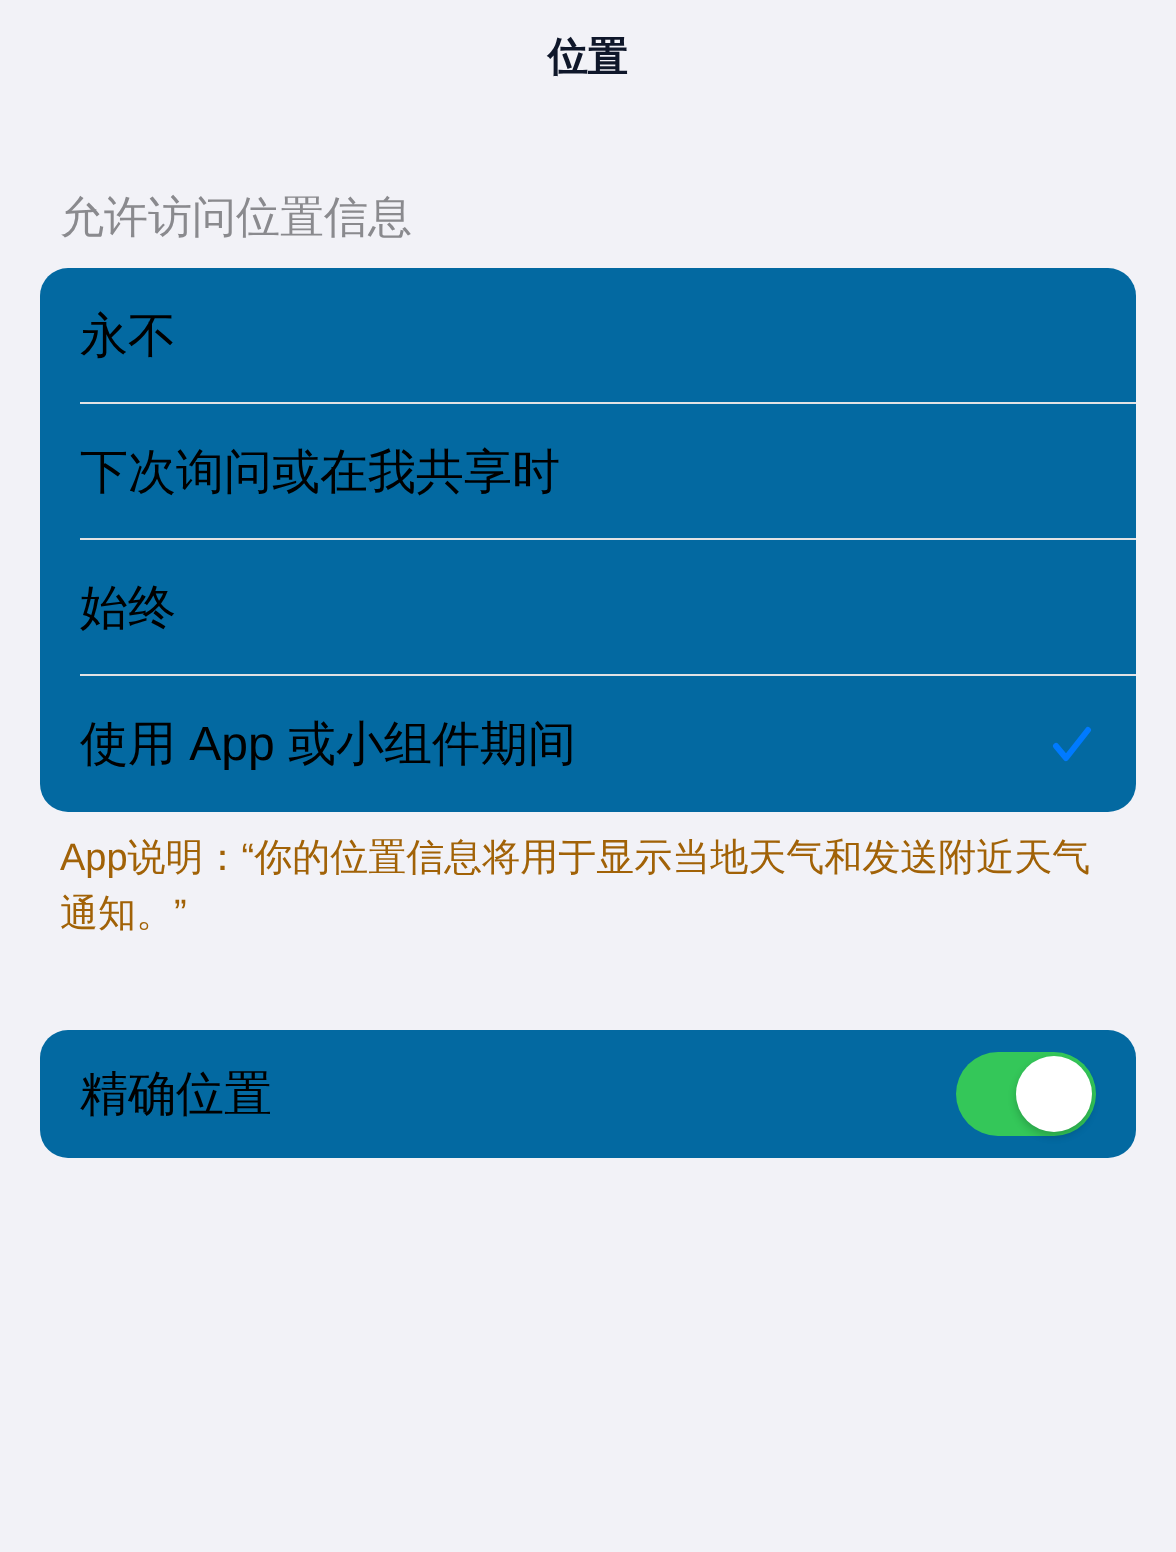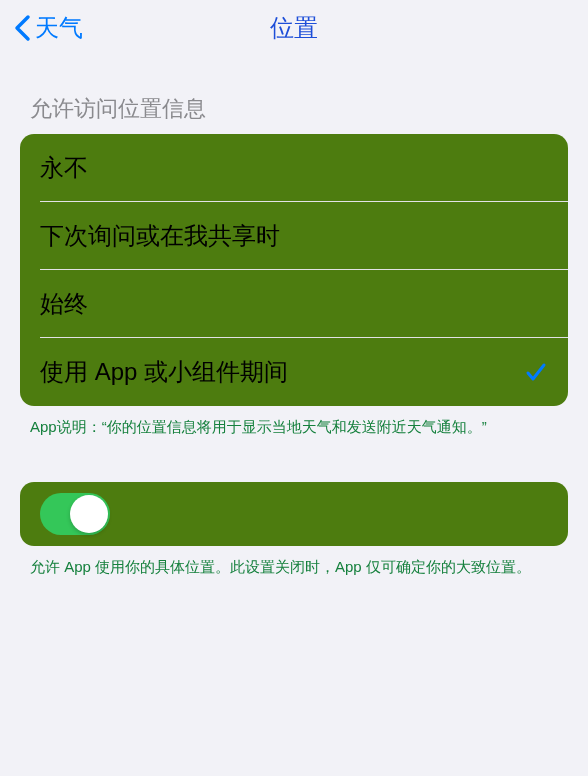--- a/index.html
+++ b/index.html
@@ -32,34 +32,34 @@
     }
     .back-chevron {
       width: 17px;
       height: 28px;
       margin-right: 4px;
     }
     .nav-title {
       position: absolute;
       left: 50%;
       transform: translateX(-50%);
-      font-size: 24px;
-      font-weight: 400;
-      color: #1d4ed8;
+      font-size: 20px;
+      font-weight: 700;
+      color: #0f172a;
     }
     .content {
       padding-top: 38px;
     }
     .section-header {
       font-size: 22px;
       color: #8a8a8e;
       padding: 0 30px 10px 30px;
     }
     .group {
-      background: #4d7c0f;
+      background: #0369a1;
       border-radius: 14px;
       margin: 0 20px;
       overflow: hidden;
     }
     .row {
       display: flex;
       align-items: center;
       justify-content: space-between;
       padding: 0 20px;
       min-height: 68px;
@@ -76,22 +76,22 @@
       bottom: 0;
       height: 1px;
       background: #e2e2e4;
     }
     .checkmark {
       width: 24px;
       height: 24px;
       color: #007aff;
     }
     .section-footer {
-      font-size: 15px;
-      color: #15803d;
+      font-size: 19px;
+      color: #a16207;
       padding: 10px 30px 0 30px;
       line-height: 1.45;
     }
     .toggle-row {
       display: flex;
       align-items: center;
       justify-content: space-between;
       padding: 0 20px;
       min-height: 64px;
       font-size: 24px;
@@ -117,26 +117,20 @@
       box-shadow: 0 2px 4px rgba(0,0,0,0.2);
     }
     .spacer {
       height: 44px;
     }
   </style>
 </head>
 <body>
 
 <div class="nav-bar">
-  <div class="back-button">
-    <svg class="back-chevron" viewBox="0 0 17 28" fill="none">
-      <path d="M14 3 L3 14 L14 25" stroke="#007aff" stroke-width="3.5" stroke-linecap="round" stroke-linejoin="round"></path>
-    </svg>
-    <span>天气</span>
-  </div>
   <div class="nav-title">位置</div>
 </div>
 
 <div class="content">
 
   <div class="section-header">允许访问位置信息</div>
 
   <div class="group">
     <div class="row">
       <span>永不</span>
@@ -154,21 +148,21 @@
       </svg>
     </div>
   </div>
 
   <div class="section-footer">App说明：“你的位置信息将用于显示当地天气和发送附近天气通知。”</div>
 
   <div class="spacer"></div>
 
   <div class="group">
     <div class="toggle-row">
+      <span>精确位置</span>
       <div class="switch">
         <div class="switch-knob"></div>
       </div>
     </div>
   </div>
 
-  <div class="section-footer">允许 App 使用你的具体位置。此设置关闭时，App 仅可确定你的大致位置。</div>
 
 </div>
 
 </body></html>

